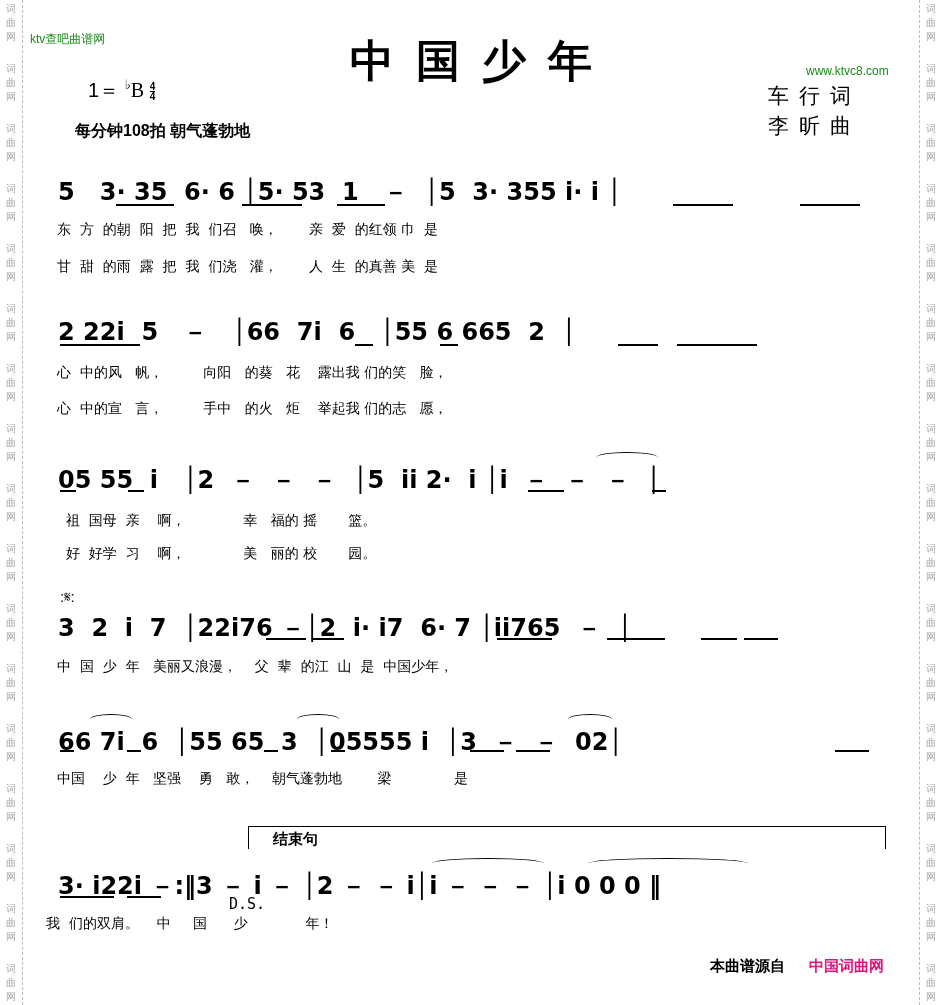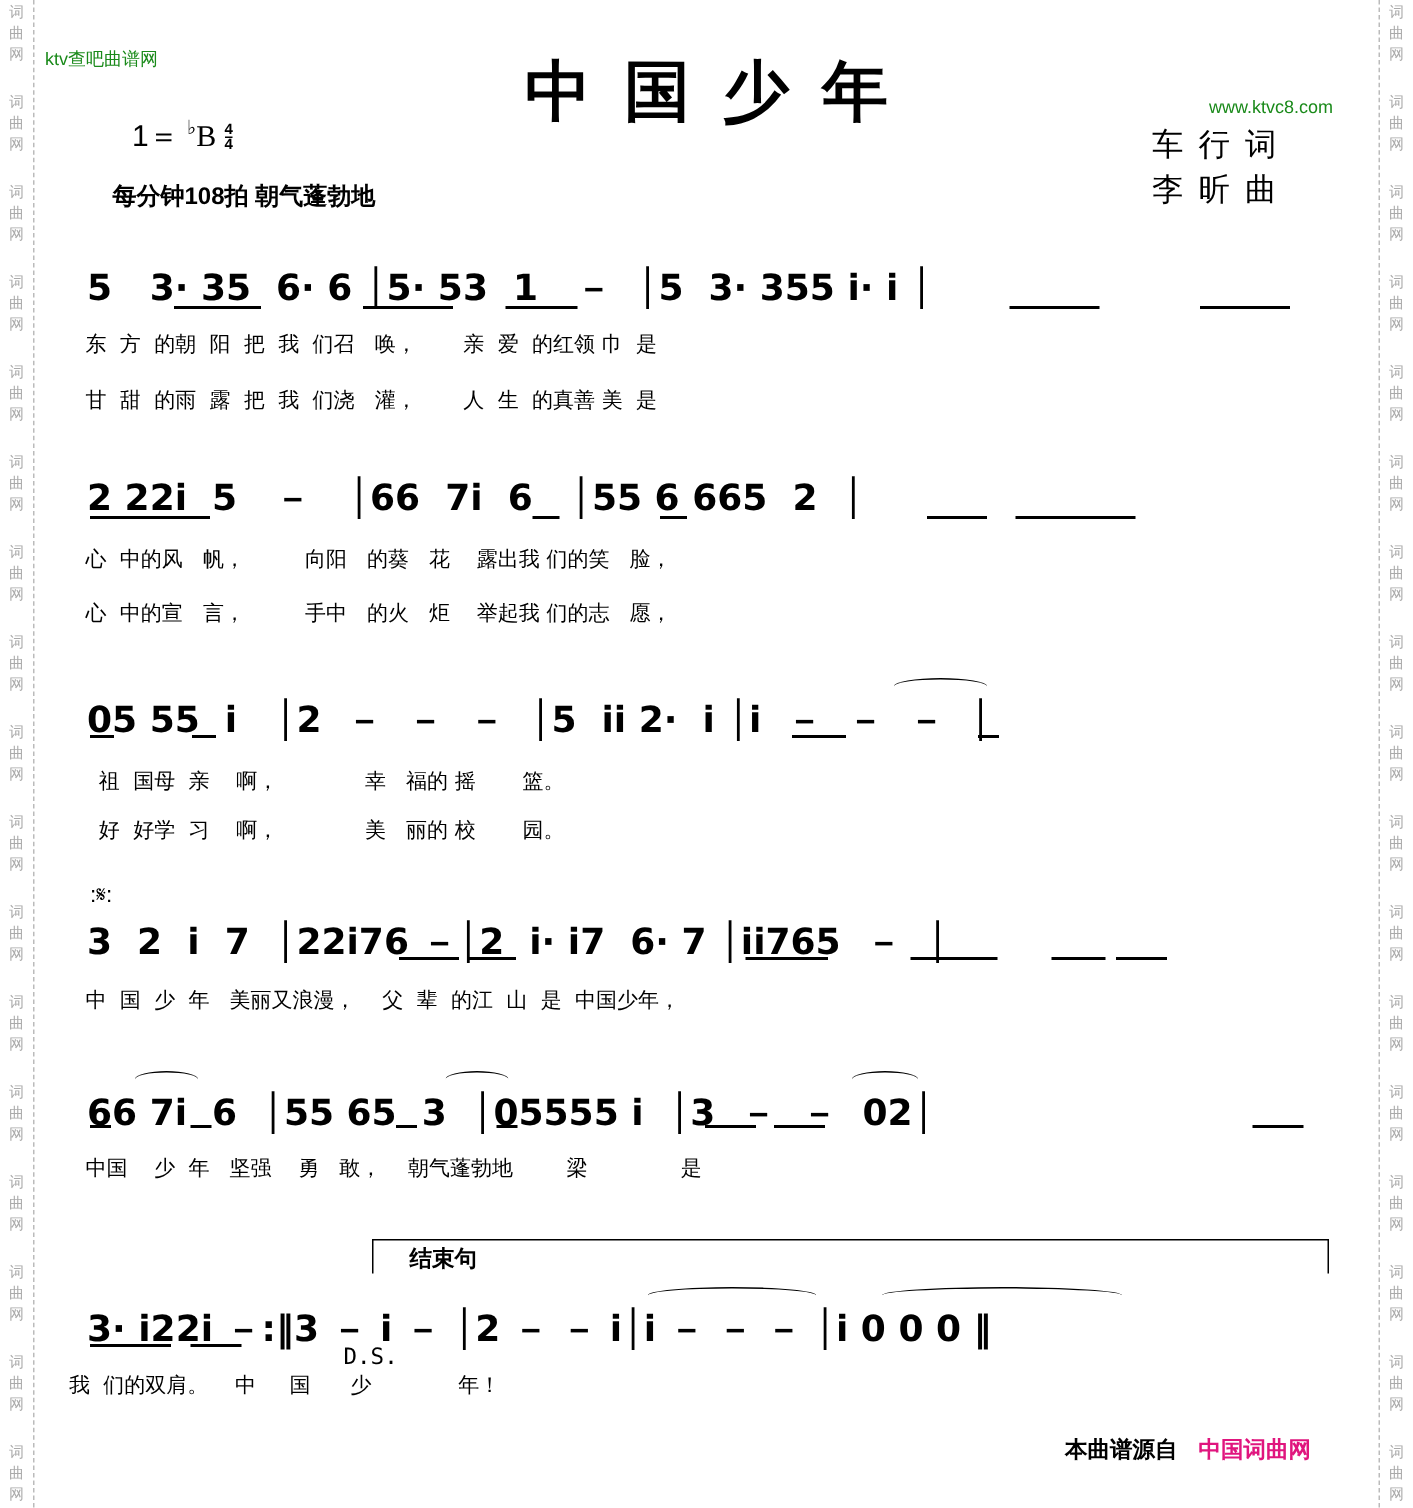--- a/index.html
+++ b/index.html
@@ -19,21 +19,21 @@
   .credit { position:absolute; left:768px; font-size:21px; letter-spacing:10px; font-family:"DejaVu Sans",sans-serif; }
   .notes { position:absolute; font-size:24px; font-weight:bold; white-space:pre; font-family:"DejaVu Sans",sans-serif; }
   .lyric { position:absolute; font-size:14px; white-space:pre; font-family:"DejaVu Serif",serif; }
   .ul { position:absolute; height:1.5px; background:#000; }
   .slur { position:absolute; height:10px; border-top:1.5px solid #000; border-radius:50% 50% 0 0; }
   .segno { position:absolute; left:60px; top:588px; font-size:15px; }
   .ds { position:absolute; left:229px; top:895px; font-size:15px; font-family:"DejaVu Sans Mono",monospace; }
   .ending { position:absolute; left:248px; top:826px; width:636px; height:22px; border-top:1.5px solid #000; border-left:1.5px solid #000; border-right:1px solid #000; }
   .ending span { position:absolute; left:24px; top:3px; font-size:15px; font-weight:bold; }
   .source { position:absolute; left:710px; top:957px; font-size:15px; font-weight:bold; }
-  .source .brand { margin-left:14px; color:#e0157e; }
+  .source .brand { margin-left:24px; color:#e0157e; }
 </style>
 </head>
 <body>
 
 <div class="side left" id="wmL">
     <div class="wm" style="top: 2px;">词</div>
     <div class="wm" style="top: 16px;">曲</div>
     <div class="wm" style="top: 30px;">网</div>
     <div class="wm" style="top: 62px;">词</div>
     <div class="wm" style="top: 76px;">曲</div>

